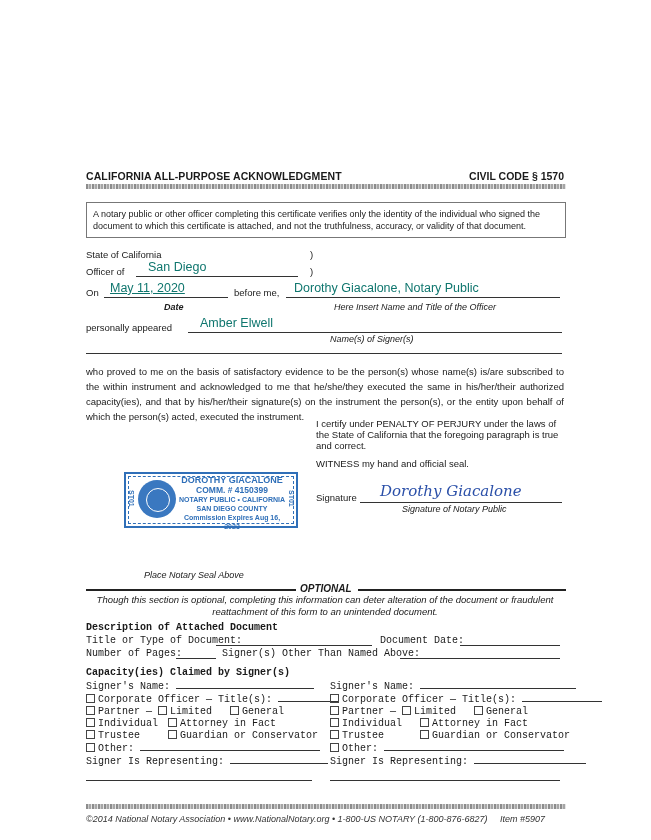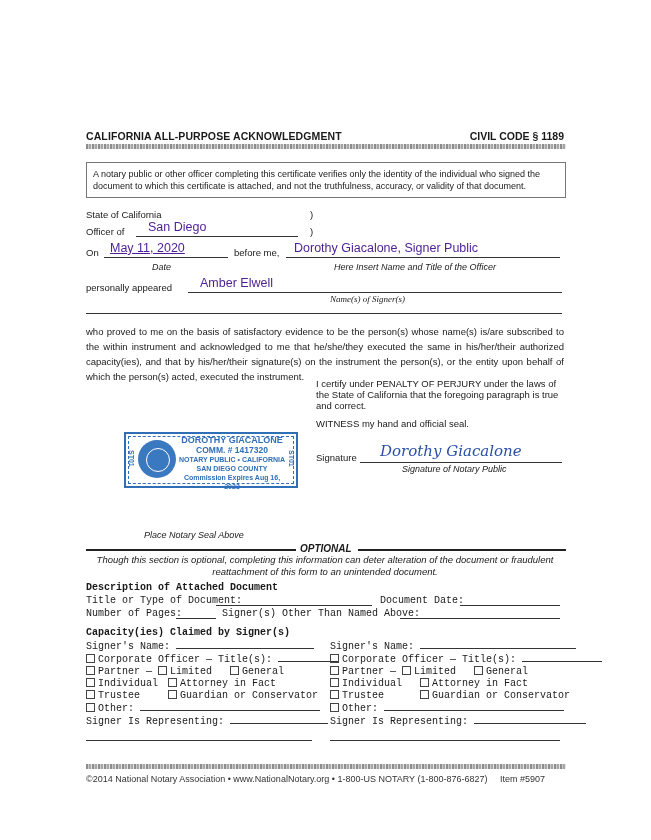--- a/index.html
+++ b/index.html
@@ -1,26 +1,26 @@
 <!DOCTYPE html>
 <html><head>
 <meta charset="utf-8">
 <style>
   html, body { margin:0; padding:0; background:#ffffff; }
   body { width:651px; height:840px; position:relative; overflow:hidden; font-family:"Liberation Sans", sans-serif; color:#1a1a1a; }
-  .abs { position:absolute; }
+  .abs { position:absolute;margin-top:40px; }
   .title { left:86px; top:130px; font-weight:bold; font-size:10.5px; letter-spacing:0.1px; }
   .civil { right:87px; top:130px; font-weight:bold; font-size:10.5px; }
   .chain { height:5px; background: repeating-linear-gradient(90deg, #666 0 2px, #bbb 2px 3px, #888 3px 5px, #ddd 5px 6px); opacity:0.75; }
   .chain-top { left:86px; top:144px; width:480px; }
   .chain-bot { left:86px; top:764px; width:480px; }
   .notice { left:86px; top:162px; width:466px; border:1px solid #777; padding:5px 6px; font-size:9px; line-height:12px; }
   .f9 { font-size:9.5px; }
   .ital { font-style:italic; font-size:9px; }
-  .fill { font-size:12.5px; color:#4c1d95;text-align:right; }
+  .fill { font-size:12.5px; color:#0f766e;text-align:right; }
   .uline { border-bottom:1px solid #333; }
   .para { left:86px; top:324px; width:478px; font-size:9.5px; line-height:15px; text-align:justify; }
   .cert { left:316px; top:378px; width:248px; font-size:9.5px; line-height:11px; }
   .seal { left:124px; top:432px; width:170px; height:52px; border:2px solid #2f6fb8; color:#2f6fb8; background:#fff; }
   .seal-inner { position:absolute; inset:2px; border:1px dashed #2f6fb8; }
   .seal-emblem { position:absolute; left:12px; top:6px; width:38px; height:38px; border-radius:50%; background:#3a78c0; }
   .seal-emblem::after { content:""; position:absolute; left:8px; top:8px; width:22px; height:22px; border-radius:50%; border:1px solid #fff; }
   .seal-txt { position:absolute; left:52px; width:108px; text-align:center; font-weight:bold; line-height:9px; }
   .seal-side { position:absolute; top:16px; font-size:7px; font-weight:bold; writing-mode:vertical-rl; }
   .sig-script { font-family:"DejaVu Serif", serif; font-style:italic; color:#2a4fa8; font-size:15px; }
@@ -28,62 +28,62 @@
   .opt-line .l { position:absolute; top:5px; height:1.5px; background:#222; }
   .cb { display:inline-block; width:7px; height:7px; border:1px solid #444; margin-right:3px; vertical-align:-1px; }
   .row { font-size:10px; line-height:12px; white-space:nowrap;font-family:Liberation Mono, monospace; }
   .bold { font-weight:bold; }
   .footer { left:86px; top:774px; font-size:9px; color:#333; }
 </style>
 </head>
 <body>
 
 <div class="abs title">CALIFORNIA ALL-PURPOSE ACKNOWLEDGMENT</div>
-<div class="abs civil">CIVIL CODE § 1189</div>
+<div class="abs civil">CIVIL CODE § 1570</div>
 <div class="abs chain chain-top"></div>
 
 <div class="abs notice">A notary public or other officer completing this certificate verifies only the identity of the individual who signed the document to which this certificate is attached, and not the truthfulness, accuracy, or validity of that document.</div>
 
 <div class="abs f9" style="left:86px; top:209px;">State of California</div>
 <div class="abs f9" style="left:310px; top:209px;">)</div>
 <div class="abs f9" style="left:86px; top:226px;">Officer of</div>
 <div class="abs uline" style="left:136px; top:222px; width:162px; height:14px;">
   <span class="fill" style="position:absolute; left:12px; top:-2px;">San Diego</span>
 </div>
 <div class="abs f9" style="left:310px; top:226px;">)</div>
 
 <div class="abs f9" style="left:86px; top:247px;">On</div>
 <div class="abs uline" style="left:104px; top:243px; width:124px; height:14px;">
   <span class="fill" style="position:absolute; left:6px; top:-2px;text-decoration:underline;">May 11, 2020</span>
 </div>
-<div class="abs ital" style="left:152px; top:262px;">Date</div>
+<div class="abs ital" style="left:164px; top:262px;font-weight:bold;">Date</div>
 <div class="abs f9" style="left:234px; top:247px;">before me,</div>
 <div class="abs uline" style="left:286px; top:243px; width:274px; height:14px;">
-  <span class="fill" style="position:absolute; left:8px; top:-2px;">Dorothy Giacalone, Signer Public</span>
+  <span class="fill" style="position:absolute; left:8px; top:-2px;">Dorothy Giacalone, Notary Public</span>
 </div>
 <div class="abs ital" style="left:334px; top:262px;">Here Insert Name and Title of the Officer</div>
 
 <div class="abs f9" style="left:86px; top:282px;">personally appeared</div>
 <div class="abs uline" style="left:188px; top:278px; width:374px; height:14px;">
   <span class="fill" style="position:absolute; left:12px; top:-2px;">Amber Elwell</span>
 </div>
-<div class="abs ital" style="left:330px; top:294px;font-family:Liberation Serif, serif;">Name(s) of Signer(s)</div>
+<div class="abs ital" style="left:330px; top:294px;">Name(s) of Signer(s)</div>
 <div class="abs uline" style="left:86px; top:312px; width:476px; height:1px;"></div>
 
 <div class="abs para">who proved to me on the basis of satisfactory evidence to be the person(s) whose name(s) is/are subscribed to the within instrument and acknowledged to me that he/she/they executed the same in his/her/their authorized capacity(ies), and that by his/her/their signature(s) on the instrument the person(s), or the entity upon behalf of which the person(s) acted, executed the instrument.</div>
 <div class="abs cert">I certify under PENALTY OF PERJURY under the laws of the State of California that the foregoing paragraph is true and correct.</div>
 <div class="abs f9" style="left:316px; top:418px;">WITNESS my hand and official seal.</div>
 
 <div class="abs seal">
   <div class="seal-inner"></div>
   <div class="seal-emblem"></div>
   <div class="seal-side" style="left:2px;">ST01</div>
   <div class="seal-side" style="right:1px;">ST01</div>
   <div class="seal-txt" style="top:2px; font-size:9px;">DOROTHY GIACALONE</div>
-  <div class="seal-txt" style="top:12px; font-size:8.5px;">COMM. # 1417320</div>
+  <div class="seal-txt" style="top:12px; font-size:8.5px;">COMM. # 4150399</div>
   <div class="seal-txt" style="top:21px; font-size:7px;">NOTARY PUBLIC • CALIFORNIA</div>
   <div class="seal-txt" style="top:30px; font-size:7px;">SAN DIEGO COUNTY</div>
   <div class="seal-txt" style="top:39px; font-size:7px;">Commission Expires Aug 16, 2023</div>
 </div>
 
 <div class="abs f9" style="left:316px; top:452px;">Signature</div>
 <div class="abs uline" style="left:360px; top:446px; width:202px; height:16px;">
   <span class="sig-script" style="position:absolute; left:20px; top:-4px;">Dorothy Giacalone</span>
 </div>
 <div class="abs ital" style="left:402px; top:464px;">Signature of Notary Public</div>
@@ -125,13 +125,13 @@
   <div class="row"><span class="cb"></span><span>Corporate Officer — Title(s):</span> <span class="uline" style="display:inline-block; width:80px; height:8px;"></span></div>
   <div class="row"><span class="cb"></span><span>Partner —</span> <span class="cb"></span><span>Limited</span>&nbsp;&nbsp; <span class="cb"></span><span>General</span></div>
   <div class="row"><span class="cb"></span><span style="display:inline-block; width:78px;">Individual</span><span class="cb"></span><span>Attorney in Fact</span></div>
   <div class="row"><span class="cb"></span><span style="display:inline-block; width:78px;">Trustee</span><span class="cb"></span><span>Guardian or Conservator</span></div>
   <div class="row"><span class="cb"></span><span>Other:</span> <span class="uline" style="display:inline-block; width:180px; height:8px;"></span></div>
   <div class="row"><span>Signer Is Representing:</span> <span class="uline" style="display:inline-block; width:112px; height:8px;"></span></div>
   <div class="uline" style="width:230px; height:12px;"></div>
 </div>
 
 <div class="abs chain chain-bot"></div>
-<div class="abs footer" style="white-space:pre;">©2014 National Notary Association • www.NationalNotary.org • 1-800-US NOTARY (1-800-876-6827)     Item #5907</div>
+<div class="abs footer" style="white-space:pre;font-style:italic;">©2014 National Notary Association • www.NationalNotary.org • 1-800-US NOTARY (1-800-876-6827)     Item #5907</div>
 
 </body></html>

